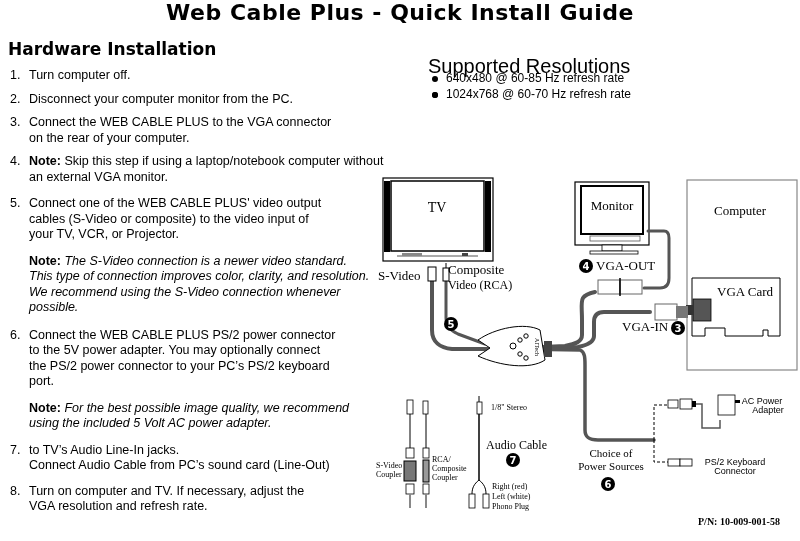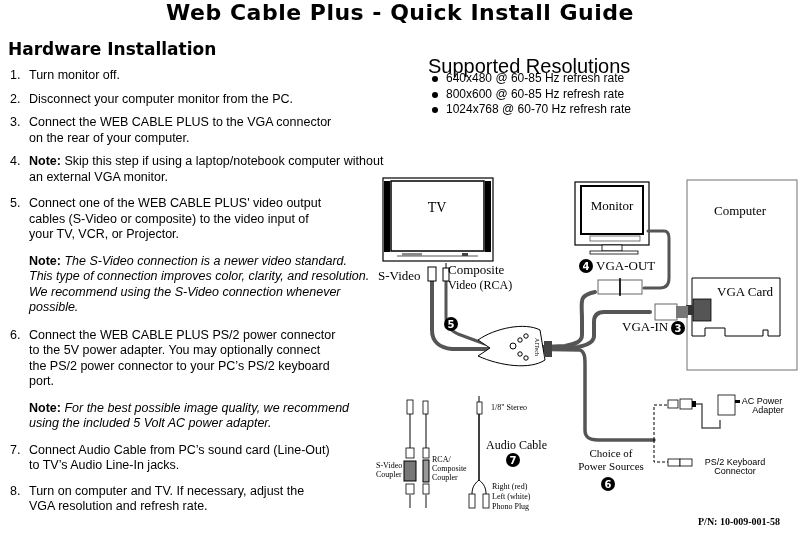--- a/index.html
+++ b/index.html
@@ -24,21 +24,21 @@
 </head>
 <body>
 
 <div class="title">Web Cable Plus  -  Quick Install Guide</div>
 <div class="h2" style="left:8px;top:38px;">Hardware Installation</div>
 <div class="h2 right" style="left:428px;top:55px;">Supported Resolutions</div>
 
 <div class="steps">
   <div class="step">
     <span class="num">1.</span>
-    <div>Turn monitor off.</div>
+    <div>Turn computer off.</div>
   </div>
   <div class="step">
     <span class="num">2.</span>
     <div>Disconnect your computer monitor from the PC.</div>
   </div>
   <div class="step">
     <span class="num">3.</span>
     <div>Connect the WEB CABLE PLUS to the VGA connector</div>
     <div>on the rear of your computer.</div>
   </div>
@@ -56,33 +56,33 @@
   <div class="step" style="margin-top:12px;">
     <span class="num">6.</span>
     <div>Connect the WEB CABLE PLUS PS/2 power connector</div>
     <div>to the 5V power adapter.  You may optionally connect</div>
     <div>the PS/2 power connector to your PC’s PS/2 keyboard</div>
     <div>port.</div>
     <div class="note gap" style="width:350px;"><b>Note:</b><i> For the best possible image quality, we recommend using the included 5 Volt AC power adapter.</i></div>
   </div>
   <div class="step" style="margin-top:11px;">
     <span class="num">7.</span>
+    <div>to TV’s Audio Line-In jacks.</div>
     <div>Connect Audio Cable from PC’s sound card (Line-Out)</div>
-    <div>to TV’s Audio Line-In jacks.</div>
   </div>
   <div class="step" style="margin-top:10px;">
     <span class="num">8.</span>
     <div>Turn on computer and TV.  If necessary, adjust the</div>
     <div>VGA resolution and refresh rate.</div>
   </div>
 </div>
 
 <div class="res">
   <div class="row"><span class="dot"></span><span>640x480 @ 60-85 Hz refresh rate</span></div>
-  <div class="row"><span class="dot"></span><span>800x600 @ 60-85 Hz refresh rate</span></div>
+  <div class="row"><span class="dot"></span></div>
   <div class="row"><span class="dot"></span><span>1024x768 @ 60-70 Hz refresh rate</span></div>
 </div>
 
 <svg style="position:absolute;left:0;top:0;" width="800" height="541">
 
   <g>
     <rect x="383" y="178" width="110" height="83" fill="#fff" stroke="#000" stroke-width="1.2"></rect>
     <rect x="384" y="181" width="6" height="71" fill="#000"></rect>
     <rect x="485" y="181" width="6" height="71" fill="#000"></rect>
     <rect x="391" y="181" width="93" height="70" fill="#fff" stroke="#000" stroke-width="1.5"></rect>

